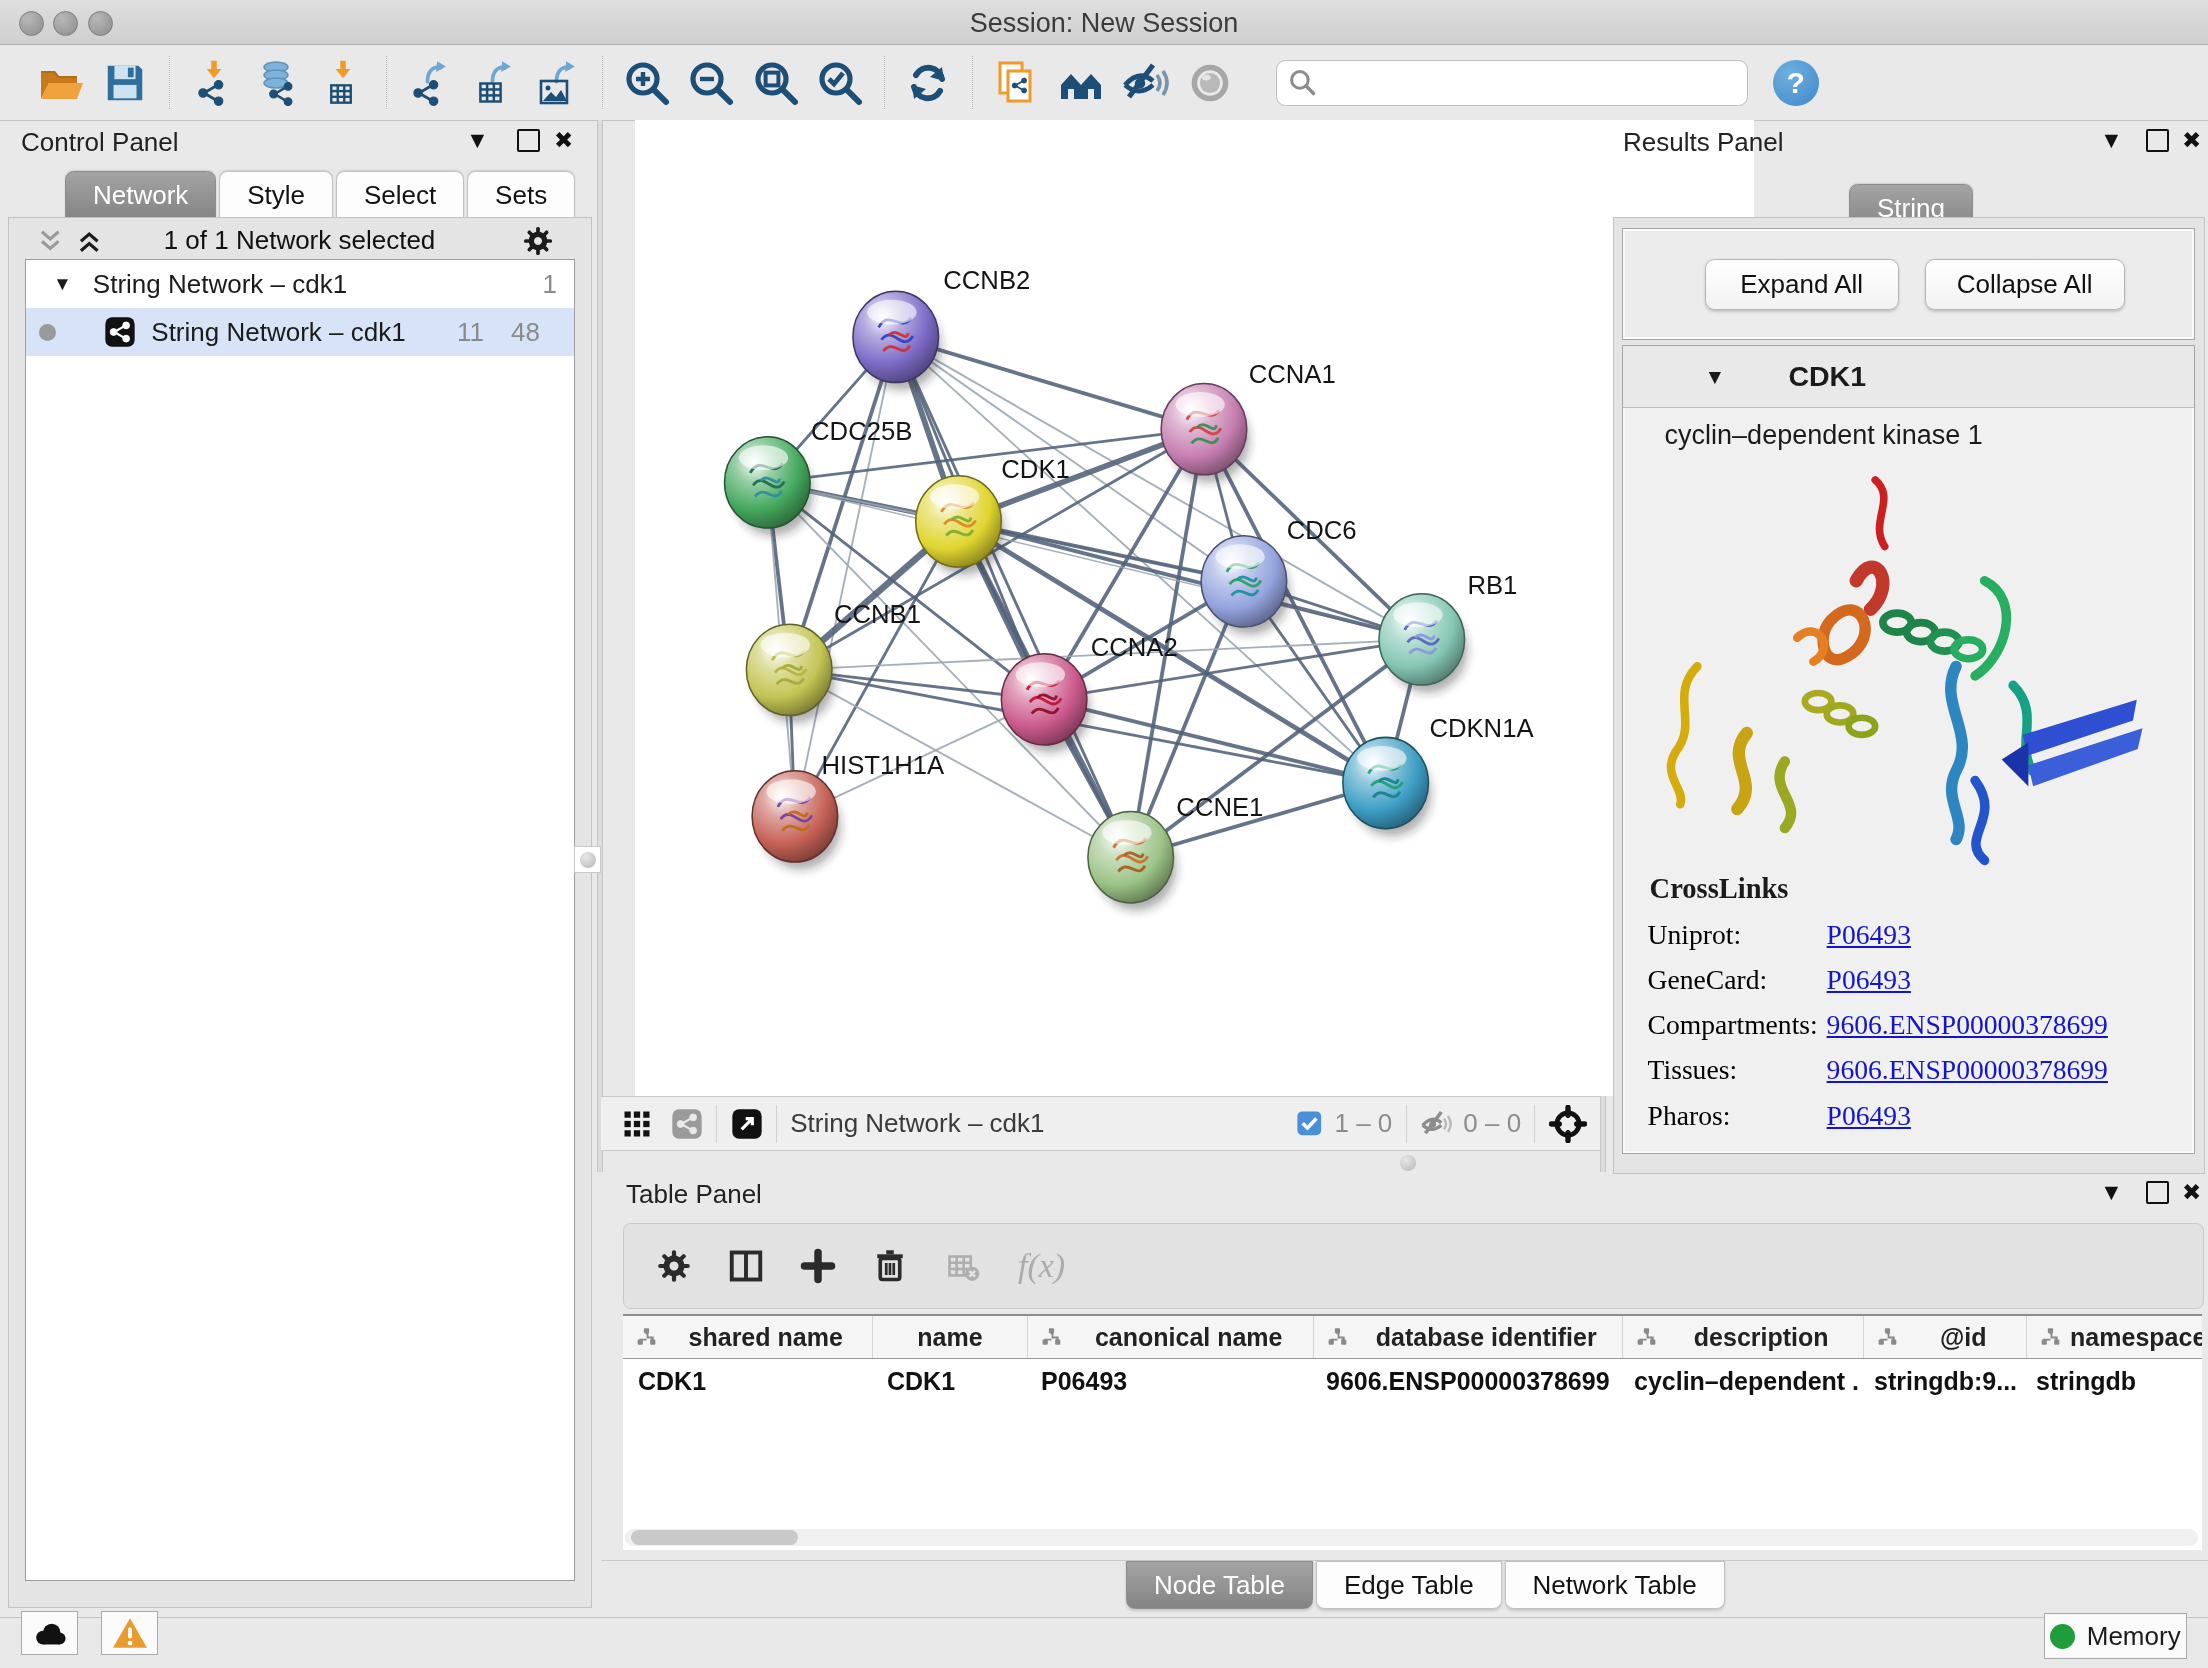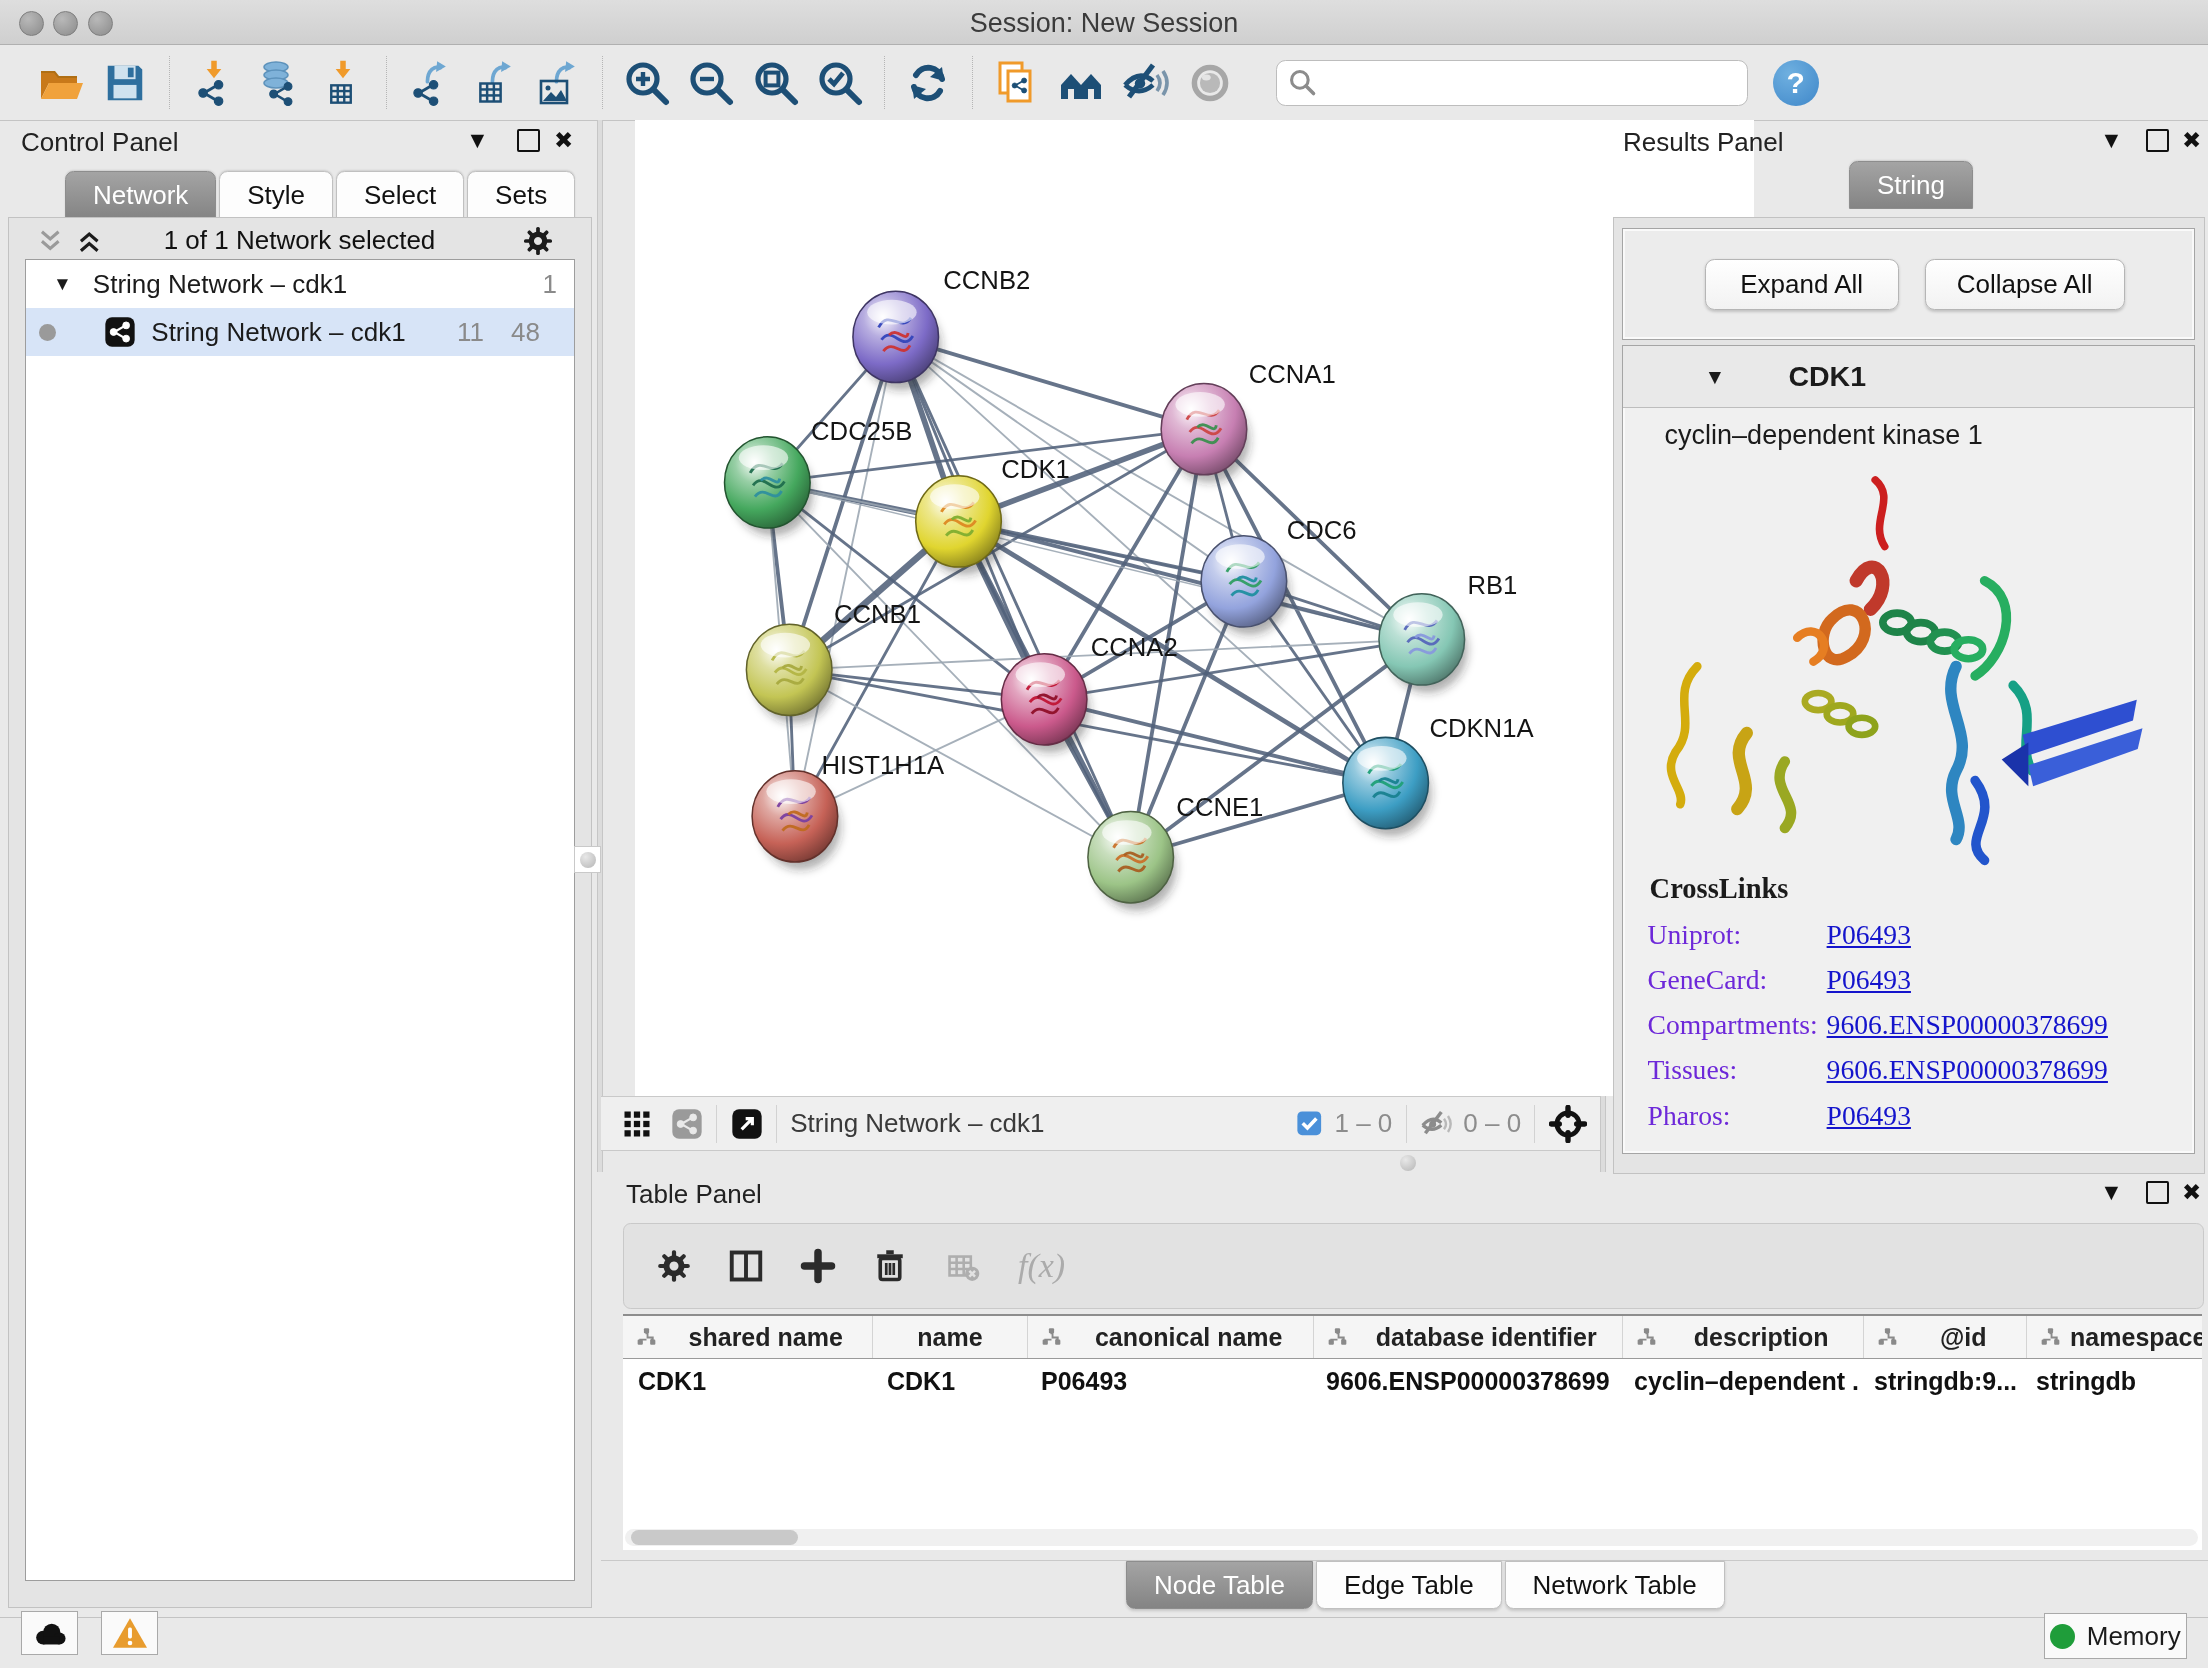--- a/index.html
+++ b/index.html
@@ -58,21 +58,21 @@
   
   #res-card{left:1613px;top:217px;width:590px;height:955px;}
   .rbox{position:absolute;left:7.6px;width:571px;border:1.9px solid #a5a5a5;background:#ececec;box-shadow:inset 0 0 0 1.9px #fafafa;}
   .btnw{background:linear-gradient(#ffffff,#f2f2f2);border:1px solid #b5b5b5;border-radius:9.5px;
         font-size:26px;color:#111;height:49px;display:flex;align-items:center;justify-content:center;
         box-shadow:0 1.9px 2.9px rgba(0,0,0,.18);}
   #cdk1-head{position:absolute;left:0;top:0;width:100%;height:61px;background:#e9e9e9;border-bottom:1.9px solid #bdbdbd;
              display:flex;align-items:center;}
   #crosslinks{font-family:"Liberation Serif","DejaVu Serif",serif;}
   .clrow{display:flex;font-size:27.6px;margin:13.3px 0 13.3px 25px;}
-  .cllabel{width:179px;color:#6d28d9;}
+  .cllabel{width:179px;color:#000000;}
   .cllink{color:#1414cc;text-decoration:underline;}
 
   
   #tbl-toolbar{left:623px;top:1223px;width:1579px;height:84px;background:#e2e2e2;border:1px solid #cicic1;
                border:1px solid #c9c9c9;border-radius:7.6px;display:flex;align-items:center;}
   #tbl{left:623px;top:1314px;width:1579px;height:234px;background:#fff;border-top:2.9px solid #8d8d8d;overflow:hidden;font-weight:bold;}
   #tbl-head{display:flex;height:42px;background:#f5f5f5;border-bottom:1.9px solid #9a9a9a;}
   .th{display:flex;align-items:center;border-right:1px solid #d4d4d4;font-size:25px;color:#222;flex:0 0 auto;overflow:hidden;}
   .th .lbl{margin:0 auto;white-space:nowrap;}
   #tbl-row{display:flex;height:44px;align-items:center;}
@@ -613,21 +613,21 @@
         <path d="M12 1.5 v5 M12 17.5 v5 M1.5 12 h5 M17.5 12 h5" stroke="#111" stroke-width="3.4" stroke-linecap="round"></path>
       </svg>
     </div>
   </div>
 
   <div class="panel-head" style="left:1623px;top:127px">Results Panel</div>
   <div class="phead-ic" style="left:2100px;top:127px">▼</div>
   <div class="phead-ic" style="left:2146px;top:129px"><span class="sq"></span></div>
   <div class="phead-ic" style="left:2182px;top:127px;font-weight:bold">✖</div>
 
-  <div class="tabs" style="left:1849px;top:161px">
+  <div class="tabs" style="left:1849px;top:184px">
     <span class="tab sel">String</span>
   </div>
   <div id="res-card" class="card">
     <div class="rbox" style="top:9.5px;height:110px">
       <div class="btnw abs" style="left:82px;top:30px;width:192px">Expand All</div>
       <div class="btnw abs" style="left:302px;top:30px;width:198px">Collapse All</div>
     </div>
     <div class="rbox" style="top:127px;height:807px;background:#f0f0f0">
       <div id="cdk1-head">
         <span style="margin-left:82px;font-size:21px">▼</span>

